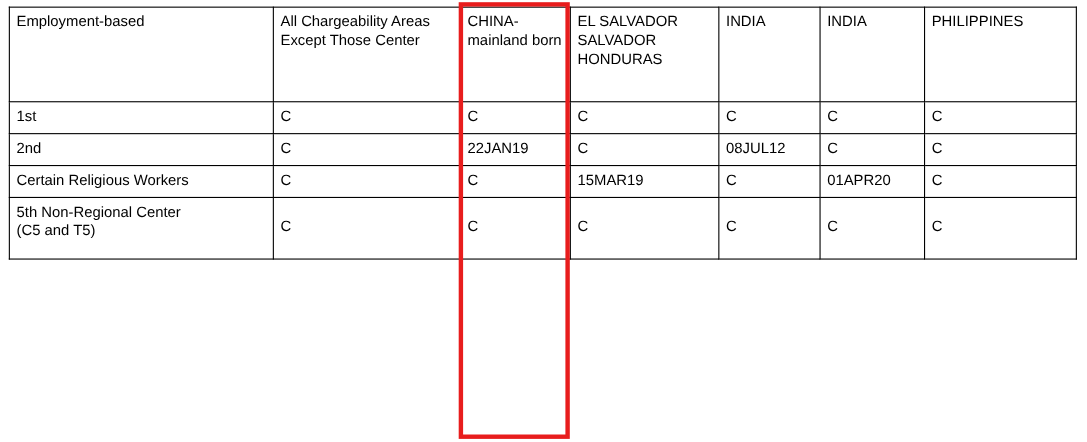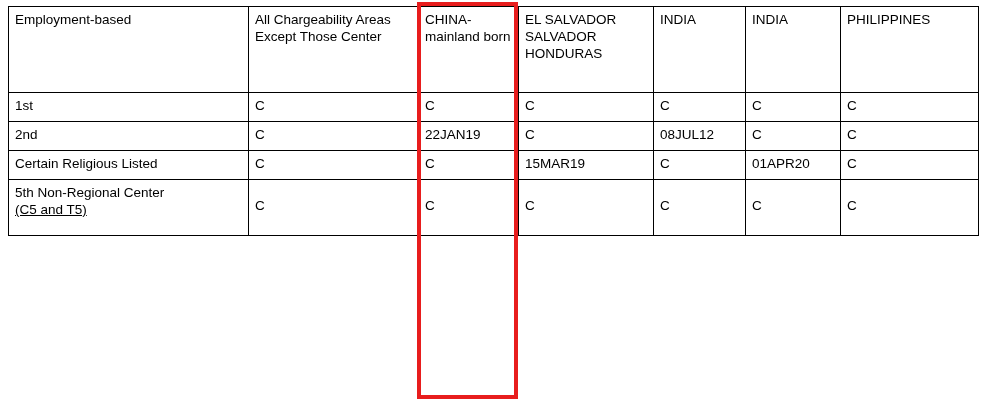--- a/index.html
+++ b/index.html
@@ -48,21 +48,21 @@
   col.c-chn { width: 100px; }
   col.c-sal { width: 135px; }
   col.c-ind { width: 92px; }
   col.c-mex { width: 95px; }
   col.c-phl { width: 138px; }
 
   tbody td { height: 14px; }
   tr.tall td { height: 44px; vertical-align: middle; }
   tr.tall td.cat-cell { vertical-align: top; }
 
-  .cat-line2 { display: block; text-decoration: underline; }
+  .cat-line2 { display: block; }
 
   
   .highlight-box {
     position: absolute;
     left: 417px;
     top: 2px;
     width: 101px;
     height: 397px;
     border: 4px solid #e81d1d;
     box-sizing: border-box;
@@ -108,21 +108,21 @@
       <tr>
         <td class="cat-cell">2nd</td>
         <td>C</td>
         <td>22JAN19</td>
         <td>C</td>
         <td>08JUL12</td>
         <td>C</td>
         <td>C</td>
       </tr>
       <tr>
-        <td class="cat-cell">Certain Religious Listed</td>
+        <td class="cat-cell">Certain Religious Workers</td>
         <td>C</td>
         <td>C</td>
         <td>15MAR19</td>
         <td>C</td>
         <td>01APR20</td>
         <td>C</td>
       </tr>
       <tr class="tall">
         <td class="cat-cell">
           <span>5th Non-Regional Center</span>

